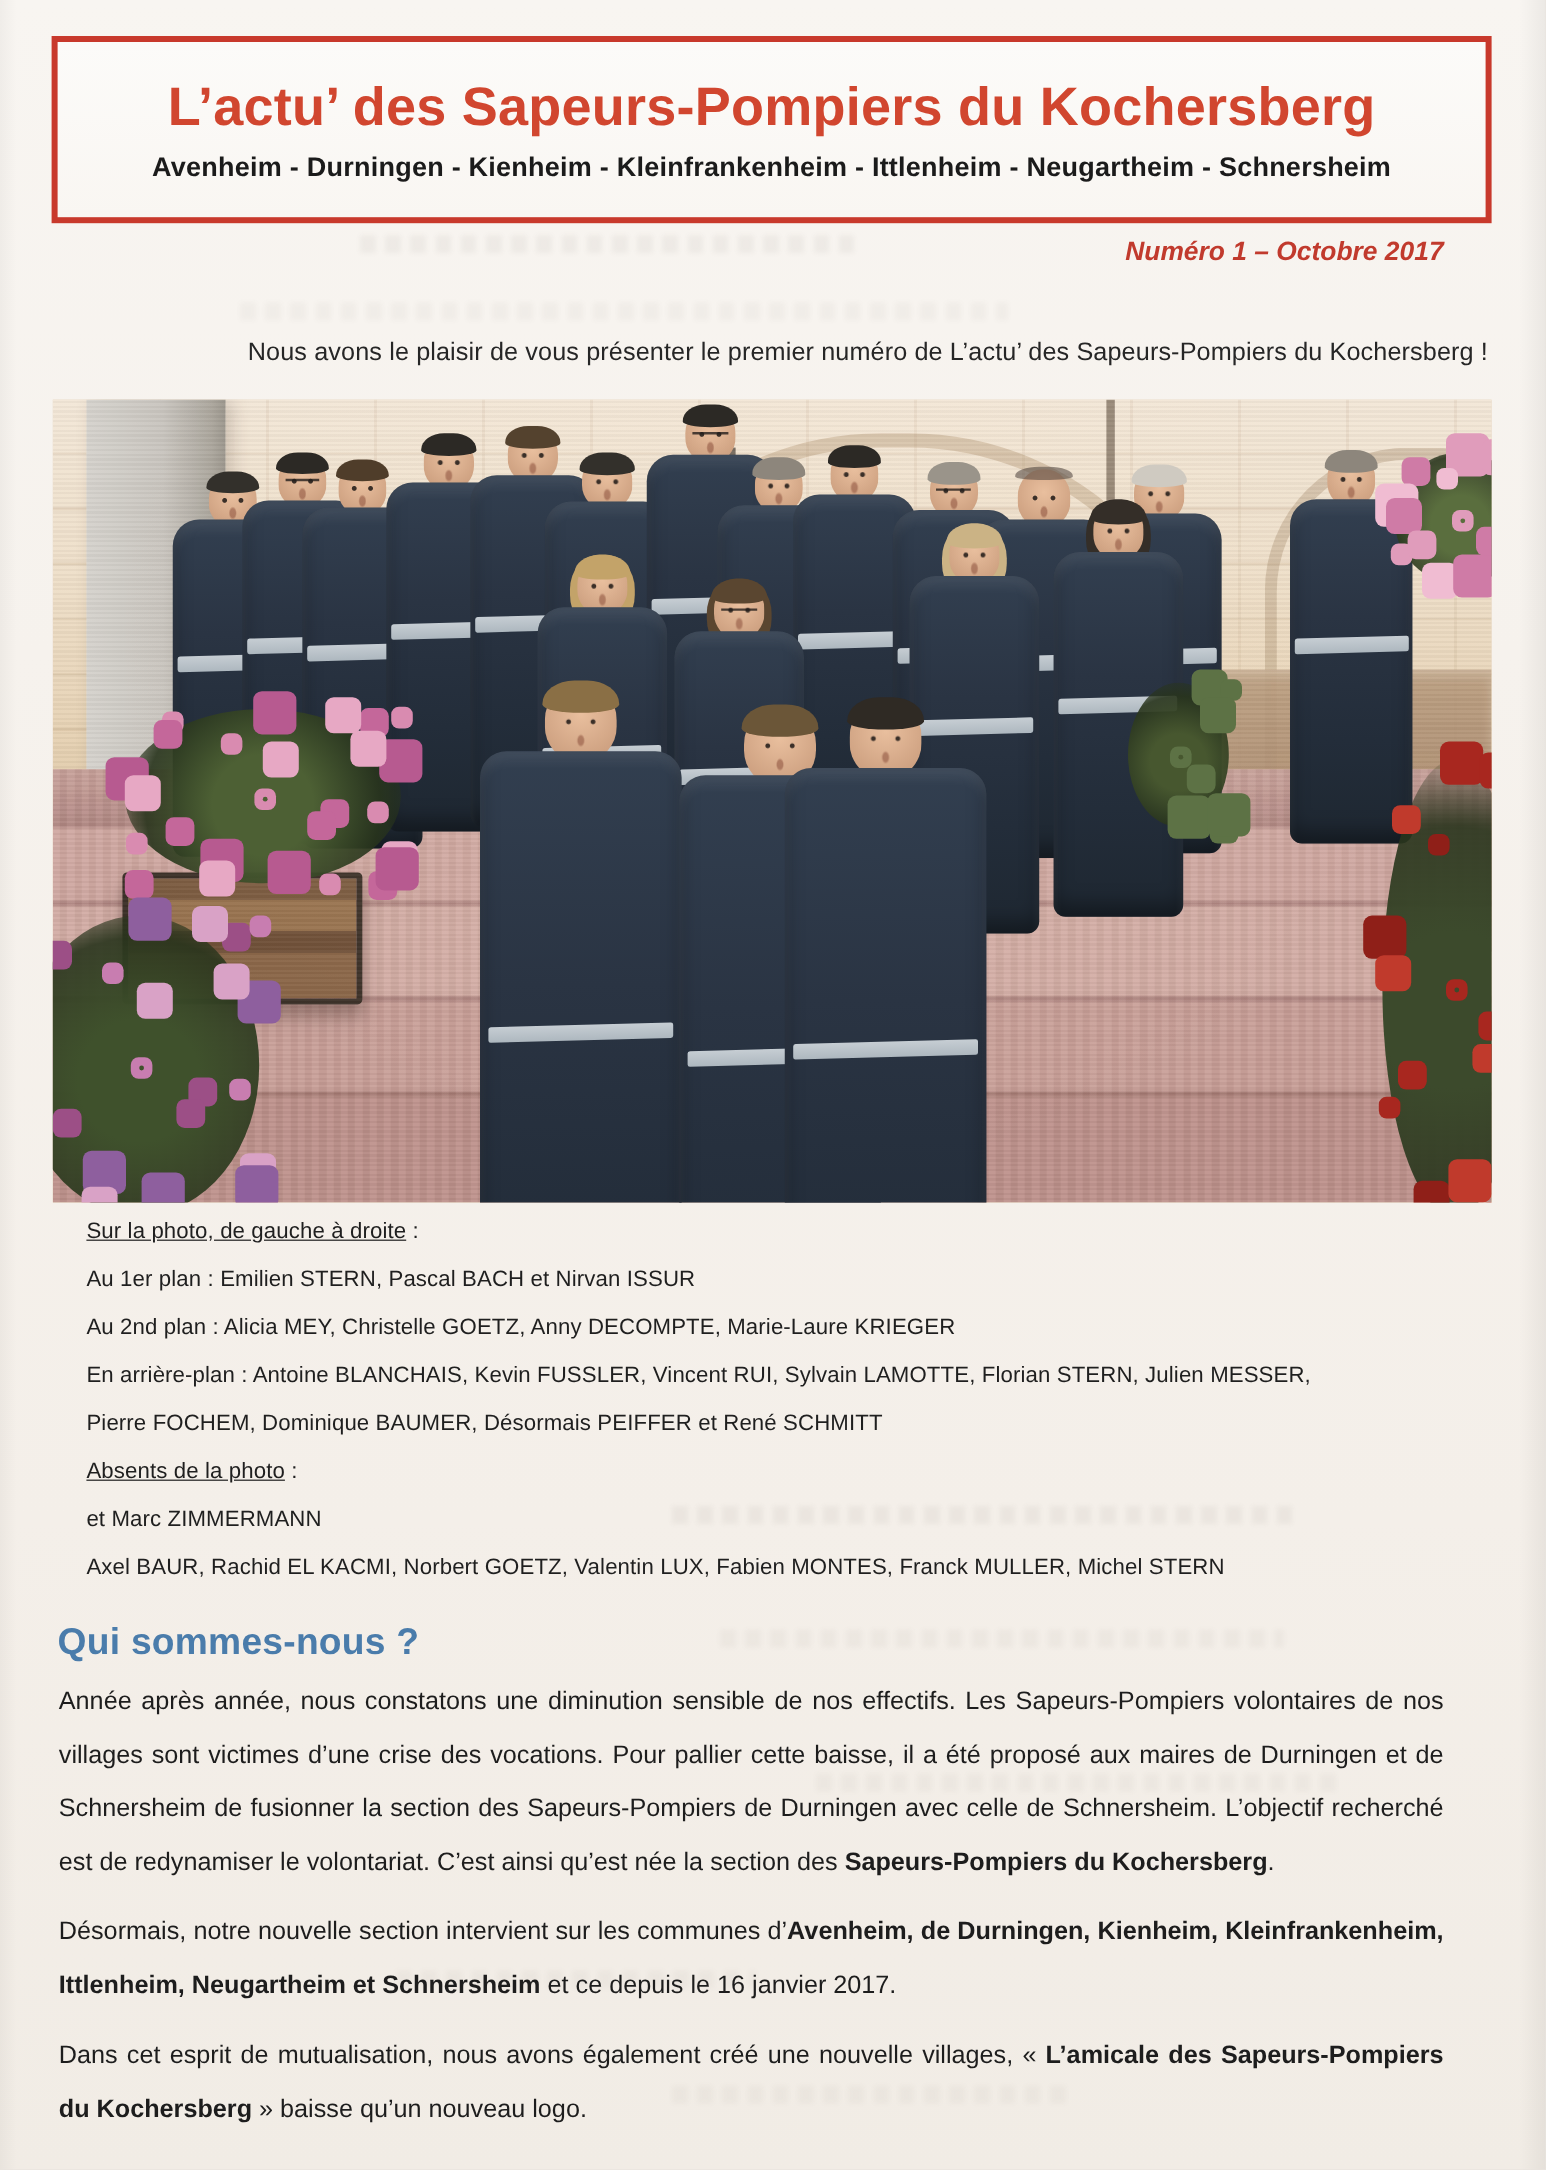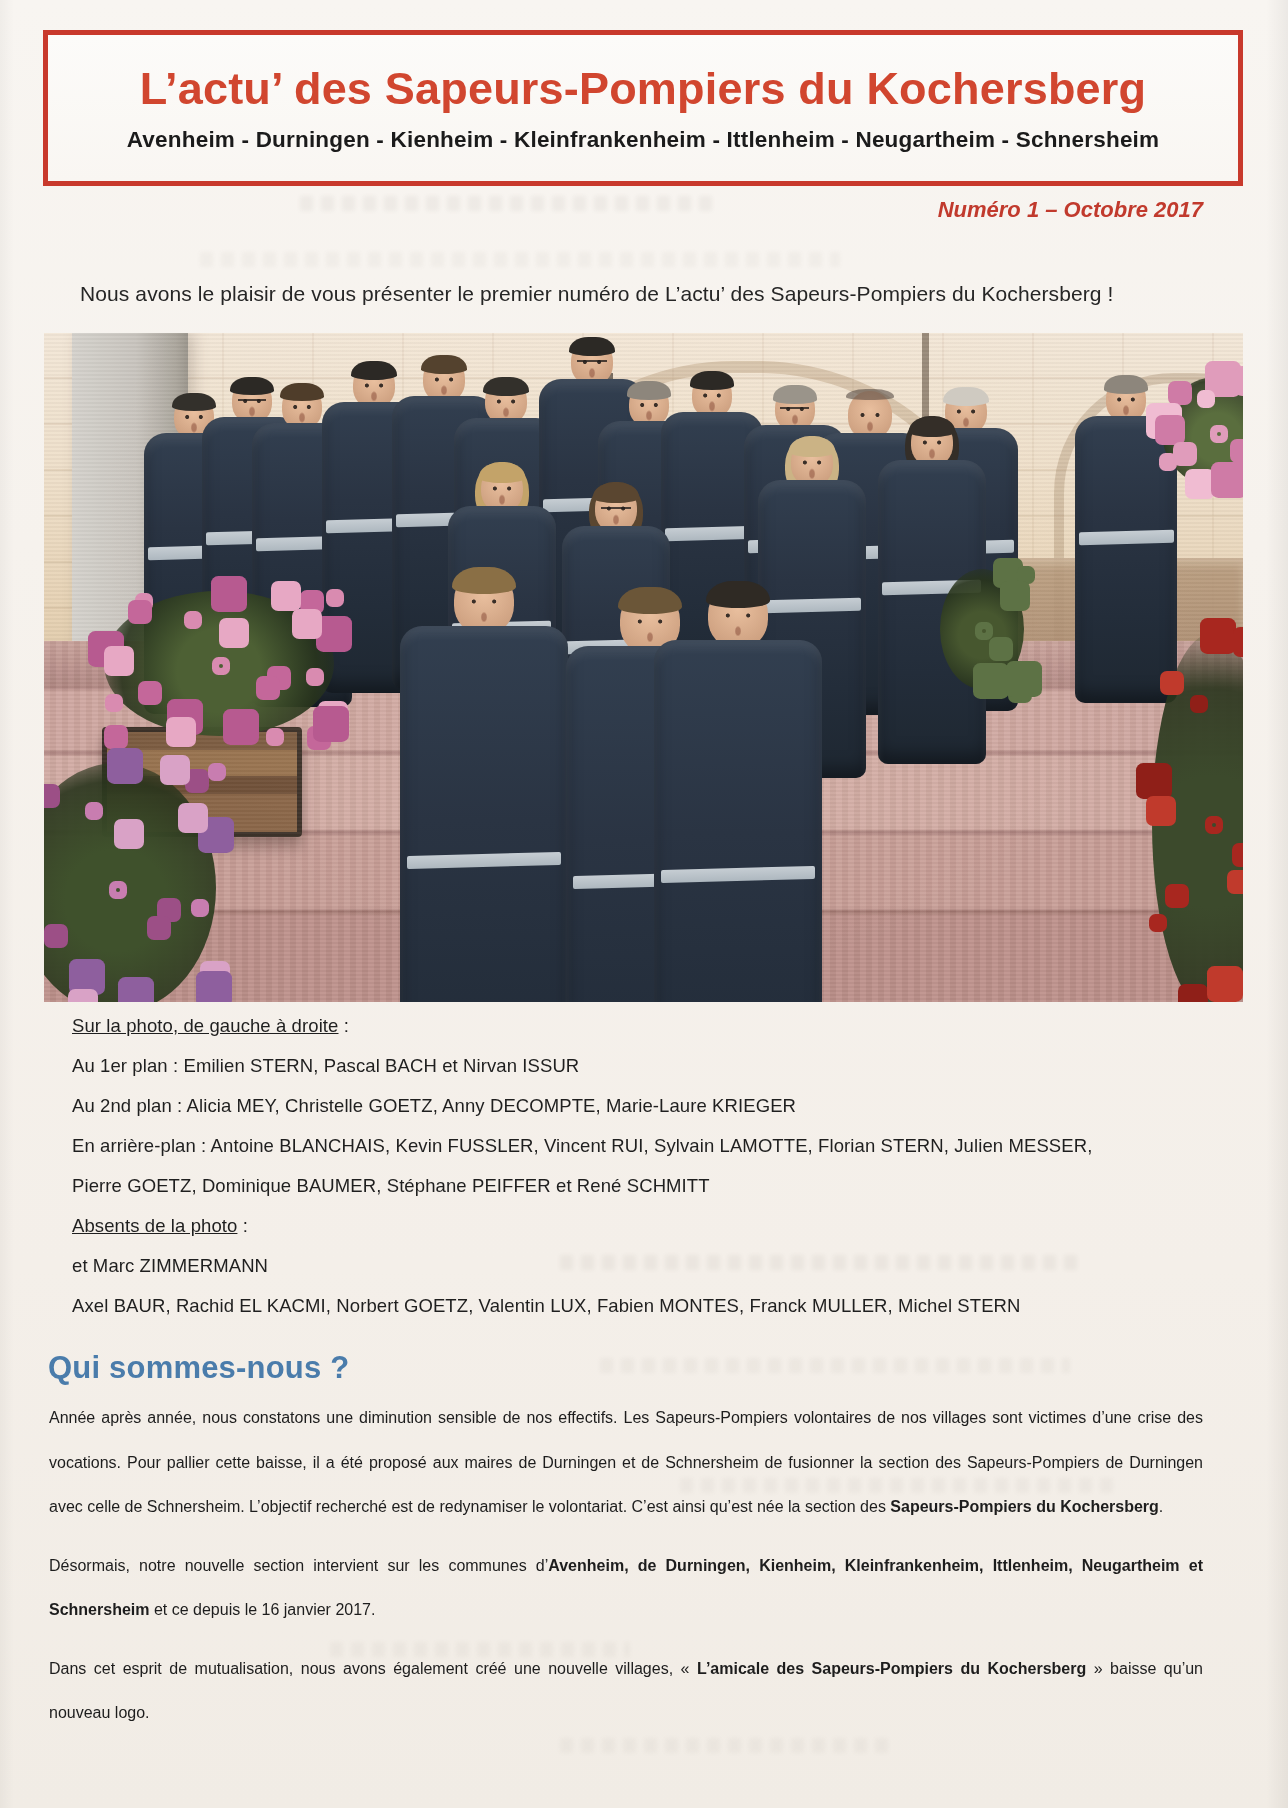--- a/index.html
+++ b/index.html
@@ -40,21 +40,21 @@
   }
   .masthead .subtitle{
     font-size:22.5px;font-weight:700;color:#1b1b1b;margin-top:14px;letter-spacing:.2px;
   }
   .issue-line{
     position:absolute;top:197px;right:85px;
     font-size:22px;font-weight:700;font-style:italic;color:#c13a2d;
   }
   .intro-line{
     position:absolute;top:282px;left:80px;width:1160px;
-    font-size:21px;color:#262626;letter-spacing:.1px;
+    font-size:21px;color:#262626;letter-spacing:.1px;text-align:right;
   }
   
   .photo{
     position:absolute;left:44px;top:333px;width:1199px;height:669px;
     overflow:hidden;background:#e8d8c2;
   }
   .ph{position:absolute;}
   .wall{inset:0;background:linear-gradient(180deg,#f3e7d8 0%,#eedfc9 22%,#e6d2b4 42%,#d9c1a0 58%,#cdb391 72%,#c7ab88 100%);}
   .wall-blocks{inset:0 0 40% 0;opacity:.25;
     background:
@@ -108,21 +108,21 @@
     font-size:18.5px;color:#1f1f1f;line-height:40px;letter-spacing:.1px;
   }
   .caption .cap-line{white-space:nowrap;}
   
   .section-heading{
     position:absolute;left:48px;top:1350px;
     font-size:31px;font-weight:700;color:#4a7cab;letter-spacing:.2px;
   }
   .body-text{
     position:absolute;left:49px;top:1396px;width:1154px;
-    font-size:16px;line-height:44.5px;color:#1d1d1d;text-align:justify;
+    font-size:21px;line-height:44.5px;color:#1d1d1d;text-align:justify;
   }
   .body-text p{margin:0 0 14px 0;}
 </style>
 </head>
 <body>
 
 <div class="page">
 
   <div class="bleed" style="left:300px;top:196px;width:420px;"></div>
   <div class="bleed" style="left:200px;top:252px;width:640px;opacity:.07;"></div>
@@ -282,21 +282,21 @@
         </div>
       </div>
     <div class="ph noise"></div>
   </div>
 
   <div class="caption">
     <div class="cap-line"><span style="text-decoration: underline;">Sur la photo, de gauche à droite</span><span> :</span></div>
     <div class="cap-line"><span>Au 1er plan : Emilien STERN, Pascal BACH et Nirvan ISSUR</span></div>
     <div class="cap-line"><span>Au 2nd plan : Alicia MEY, Christelle GOETZ, Anny DECOMPTE, Marie-Laure KRIEGER</span></div>
     <div class="cap-line"><span>En arrière-plan : Antoine BLANCHAIS, Kevin FUSSLER, Vincent RUI, Sylvain LAMOTTE, Florian STERN, Julien MESSER,</span></div>
-    <div class="cap-line"><span>Pierre GOETZ, Dominique BAUMER, Stéphane PEIFFER et René SCHMITT</span></div>
+    <div class="cap-line"><span>Pierre FOCHEM, Dominique BAUMER, Désormais PEIFFER et René SCHMITT</span></div>
     <div class="cap-line"><span style="text-decoration: underline;">Absents de la photo</span><span> :</span></div>
     <div class="cap-line"><span>et Marc ZIMMERMANN</span></div>
     <div class="cap-line"><span>Axel BAUR, Rachid EL KACMI, Norbert GOETZ, Valentin LUX, Fabien MONTES, Franck MULLER, Michel STERN</span></div>
   </div>
 
   <div class="section-heading">Qui sommes-nous ?</div>
   <div class="body-text">
     <p><span>Année après année, nous constatons une diminution sensible de nos effectifs. Les Sapeurs-Pompiers volontaires de nos villages sont victimes d’une crise des vocations. Pour pallier cette baisse, il a été proposé aux maires de Durningen et de Schnersheim de fusionner la section des Sapeurs-Pompiers de Durningen avec celle de Schnersheim. L’objectif recherché est de redynamiser le volontariat. C’est ainsi qu’est née la section des </span><span style="font-weight: 700;">Sapeurs-Pompiers du Kochersberg</span><span>.</span></p>
     <p><span>Désormais, notre nouvelle section intervient sur les communes d’</span><span style="font-weight: 700;">Avenheim, de Durningen, Kienheim, Kleinfrankenheim, Ittlenheim, Neugartheim et Schnersheim</span><span> et ce depuis le 16 janvier 2017.</span></p>
     <p><span>Dans cet esprit de mutualisation, nous avons également créé une nouvelle villages, « </span><span style="font-weight: 700;">L’amicale des Sapeurs-Pompiers du Kochersberg</span><span> » baisse qu’un nouveau logo.</span></p>

